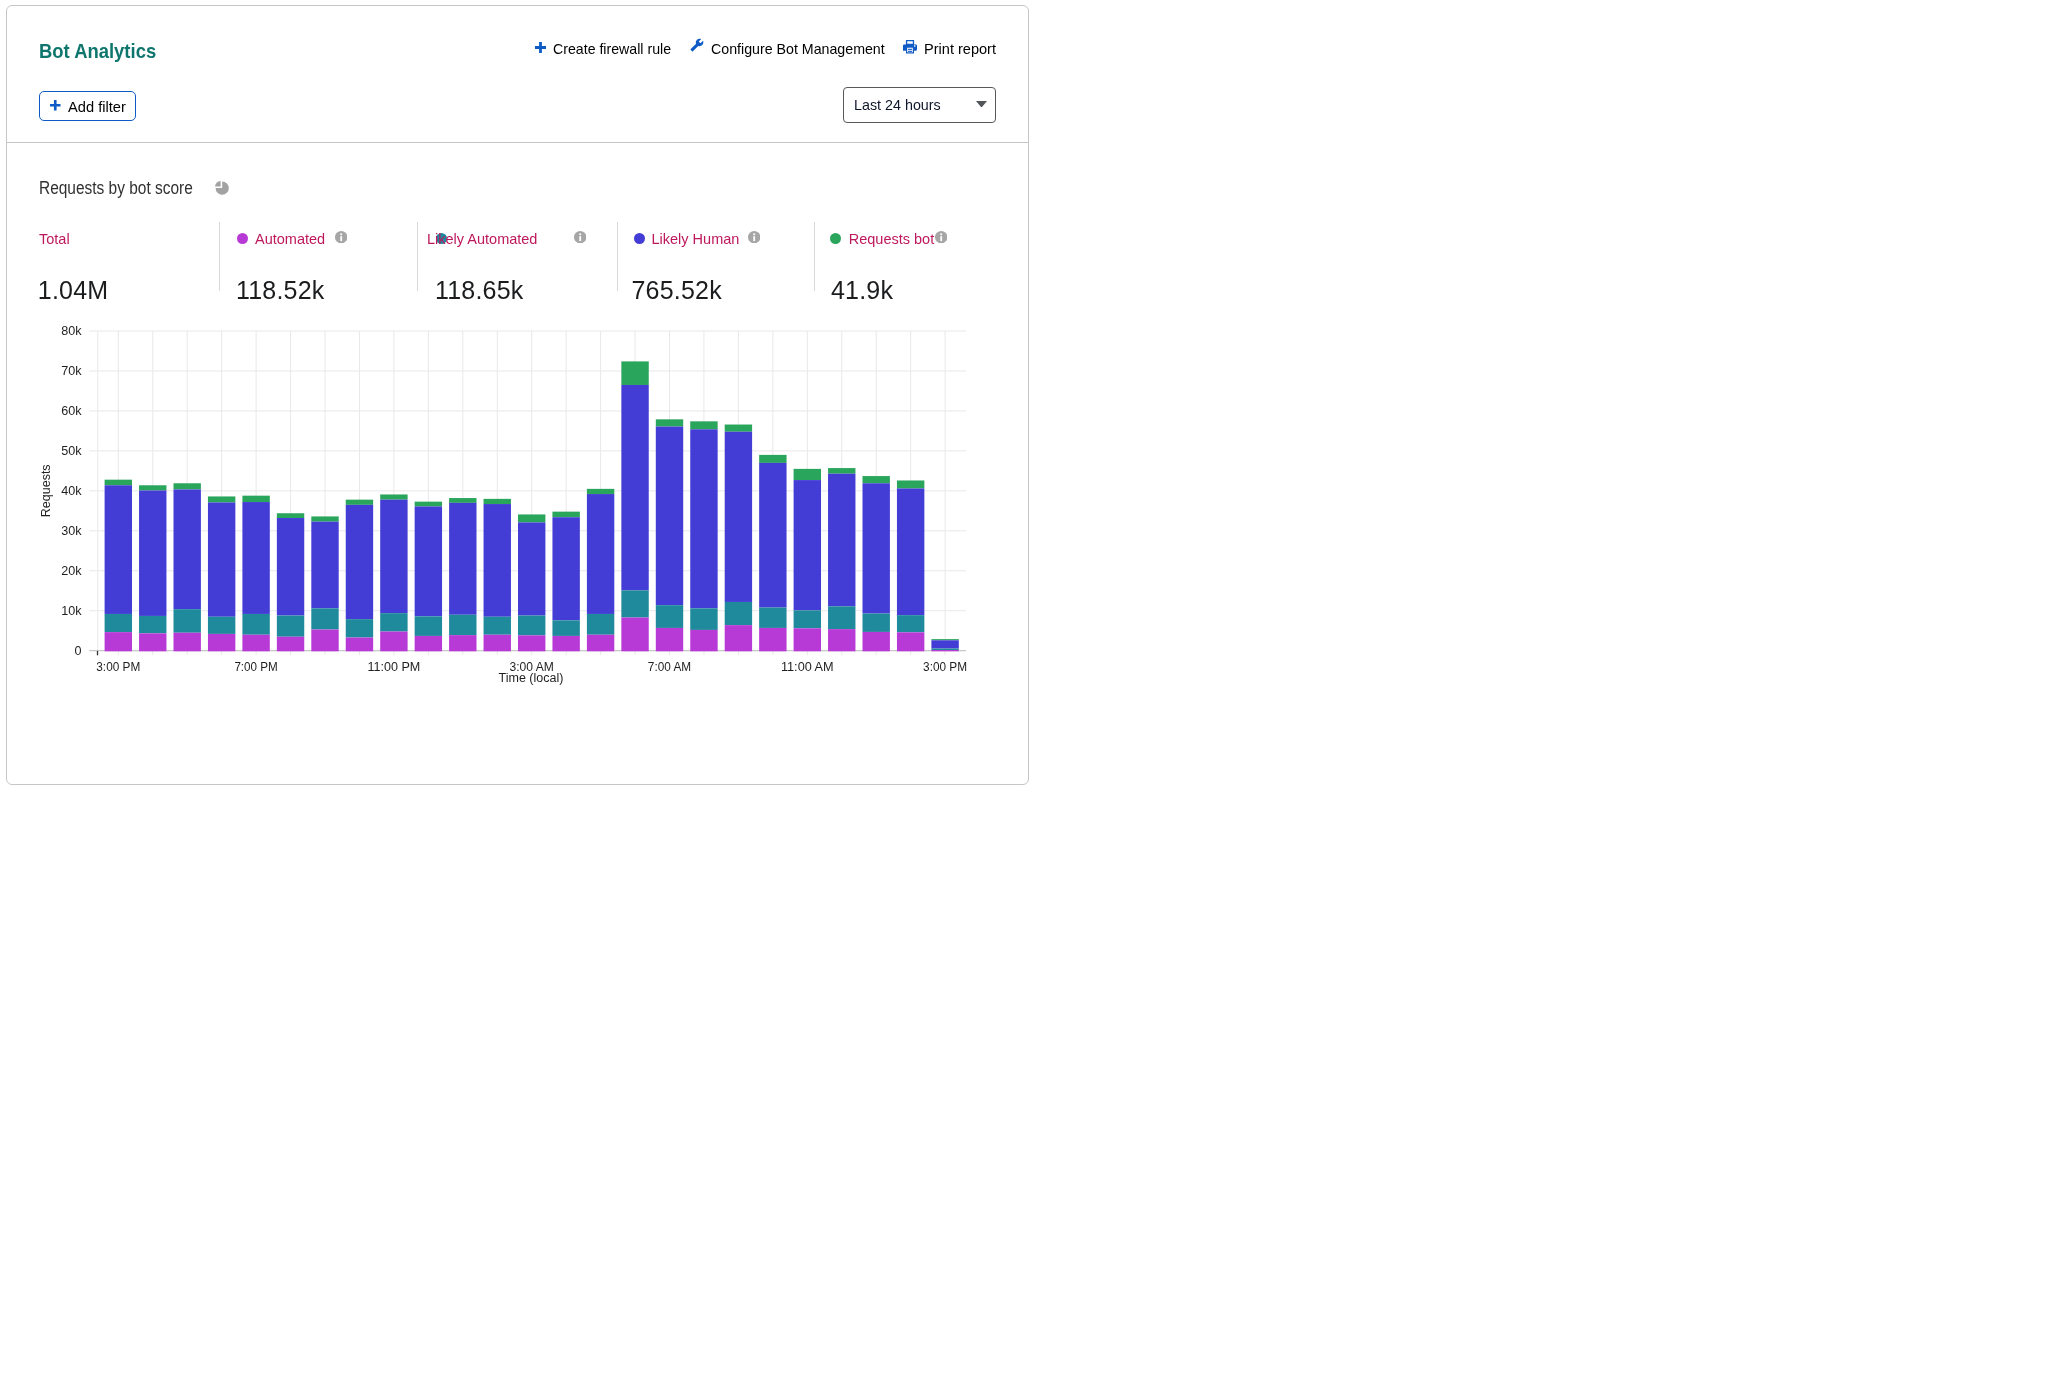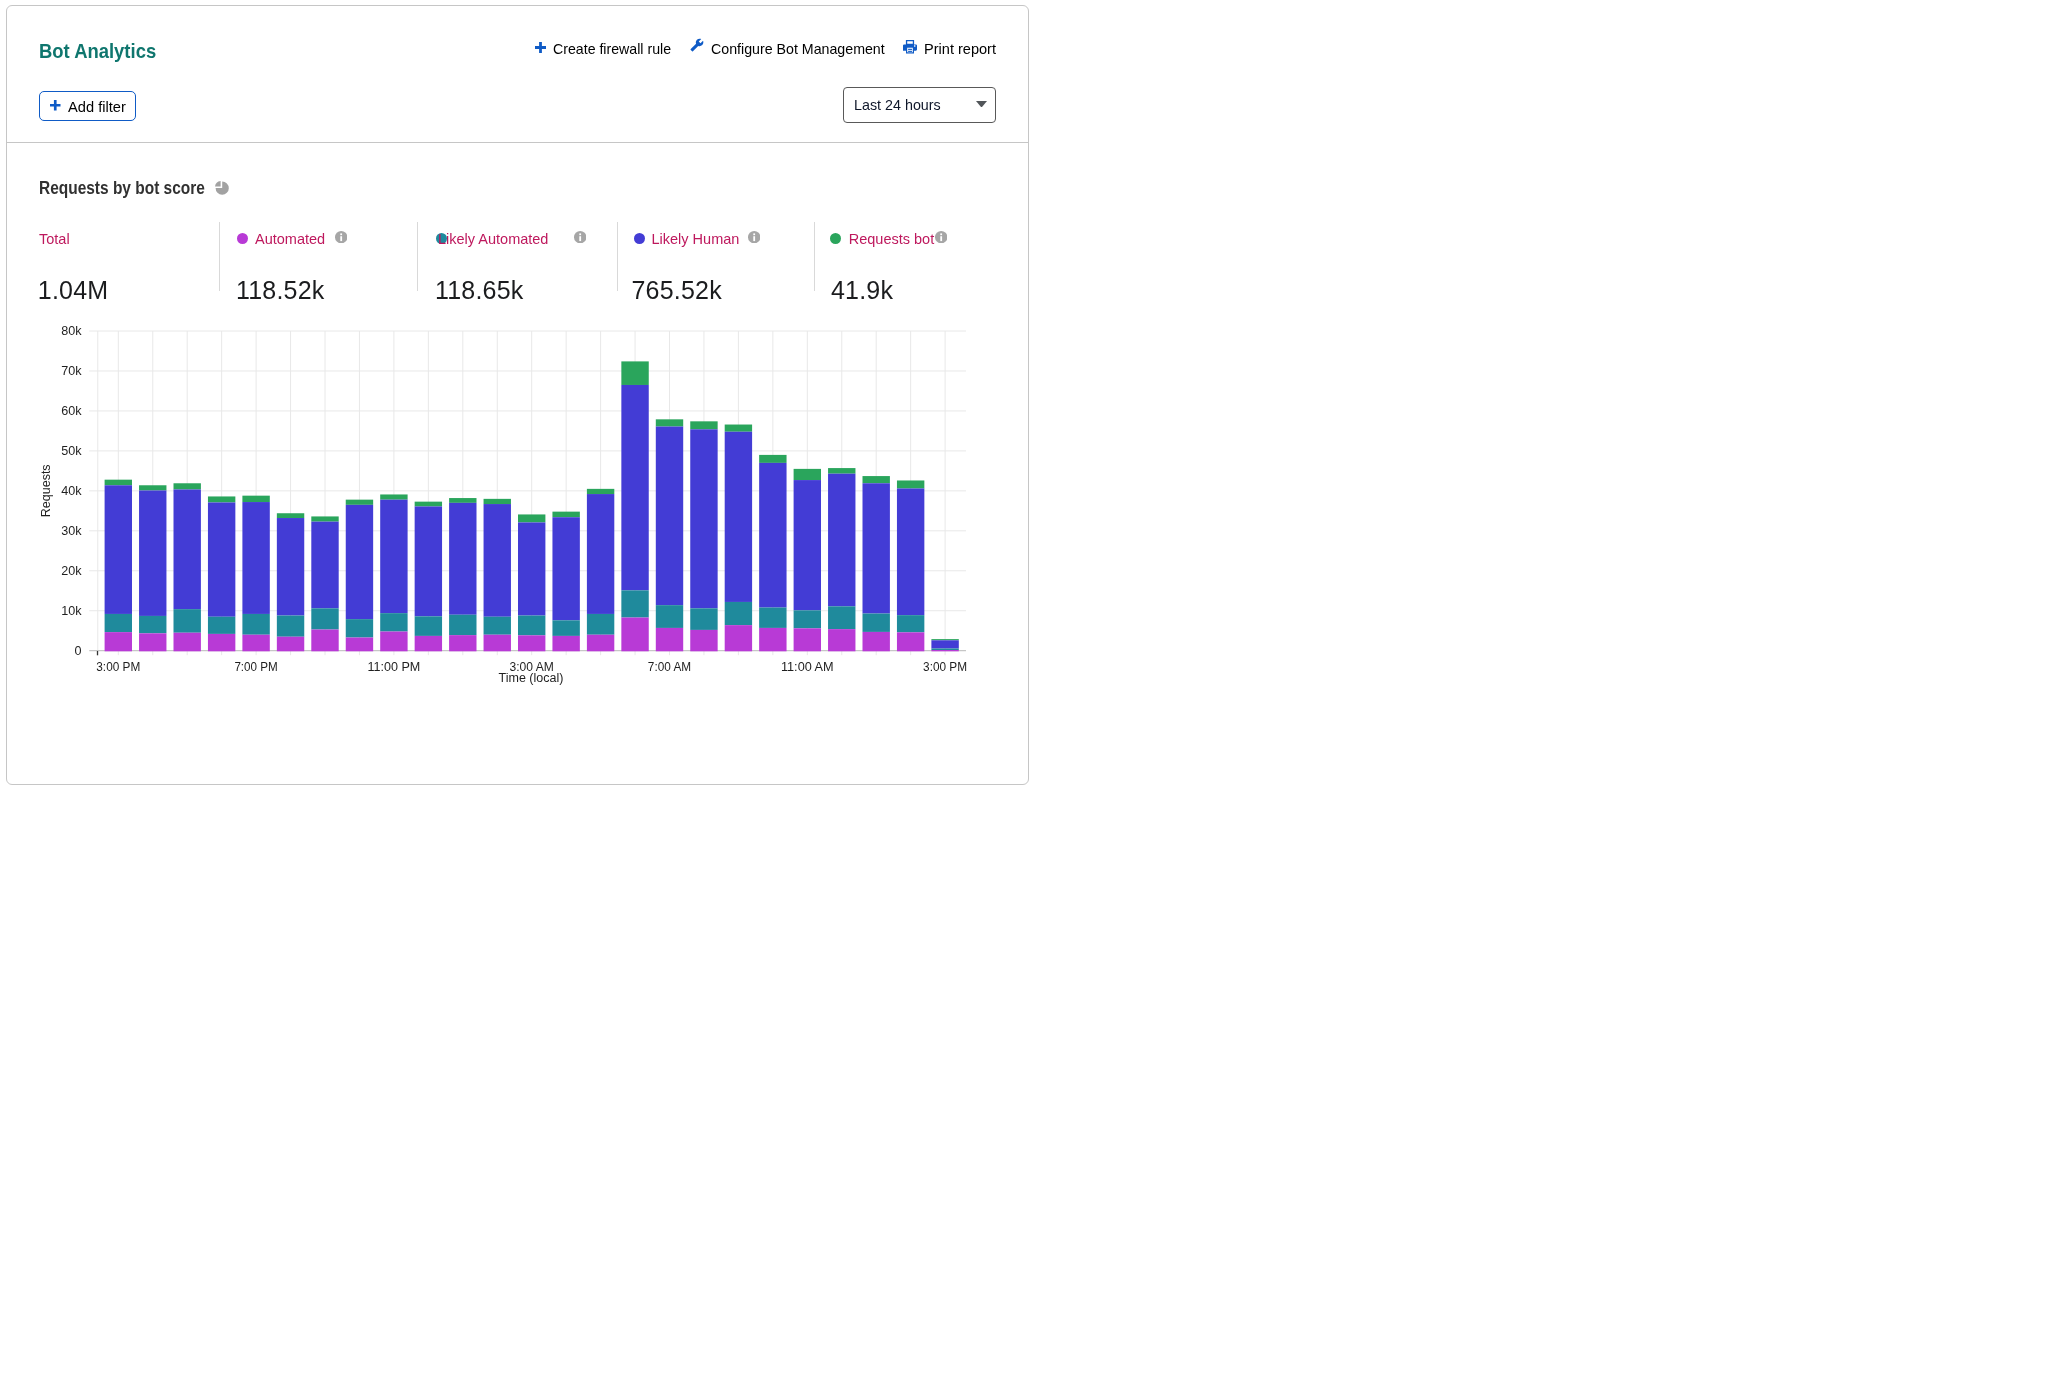--- a/index.html
+++ b/index.html
@@ -7,21 +7,21 @@
   .abs { position:absolute; }
   .sx { display:inline-block; transform-origin:0 50%; white-space:nowrap; }
   .card { position:absolute; left:5.5px; top:4.5px; width:1023px; height:780px;
           border:1px solid #c6c6c6; border-radius:6px; }
   .hdivider { position:absolute; left:6px; top:141.5px; width:1022px; height:1px; background:#c6c6c6; }
   .title { left:38.8px; top:40px; font-size:21px; font-weight:700; color:#0f766e; line-height:21px; }
   .link { color:#000000; font-size:15px; line-height:15px; top:41px; }
   .btn { left:39px; top:90.5px; width:97px; height:30px; border:1px solid #0f5bc6; border-radius:5px; }
   .sel { left:842.5px; top:86.5px; width:153.5px; height:36.5px; border:1px solid #595959; border-radius:4px; }
   .sel-text { left:854px; top:97px; font-size:15px; line-height:15px; color:#0f172a; }
-  .h2 { left:38.6px; top:178.5px; font-size:18px; font-weight:700; color:#313131; line-height:18px; }
+  .h2 { left:38.6px; top:178.5px; font-size:18px; font-weight:400; color:#313131; line-height:18px; }
   .vdiv { position:absolute; top:221.5px; height:69.5px; width:1px; background:#d9d9d9; }
   .slabel { top:232px; font-size:14.5px; line-height:14.5px; color:#be185d; }
   .sval { top:258.2px; font-size:25px; line-height:25px; font-weight:400; color:#1b1c1e; letter-spacing:0.2px;margin-top:20px; }
   .dot { position:absolute; top:232.5px; width:11.3px; height:11.3px; border-radius:50%; }
 </style>
 </head>
 <body>
 <div class="card"></div>
 <div class="hdivider"></div>
 
@@ -69,21 +69,21 @@
 <div class="vdiv" style="left:813.75px"></div>
 
 <div class="abs slabel" style="left:39px">Total</div>
 <div class="abs sval" style="left:37.8px">1.04M</div>
 
 <div class="dot" style="left:236.5px;background:#b83ad6"></div>
 <div class="abs slabel" style="left:255px">Automated</div>
 <div class="abs sval" style="left:236px">118.52k</div>
 
 <div class="dot" style="left:435.5px;background:#1f8a9e"></div>
-<div class="abs slabel" style="left:438px">Likely Automated</div>
+<div class="abs slabel" style="left:427px">Likely Automated</div>
 <div class="abs sval" style="left:435px">118.65k</div>
 
 <div class="dot" style="left:633.75px;background:#433cd5"></div>
 <div class="abs slabel" style="left:651.5px">Likely Human</div>
 <div class="abs sval" style="left:631.5px">765.52k</div>
 
 <div class="dot" style="left:830px;background:#2aa55c"></div>
 <div class="abs slabel" style="left:848.75px">Requests bot</div>
 <div class="abs sval" style="left:831px">41.9k</div>
 

